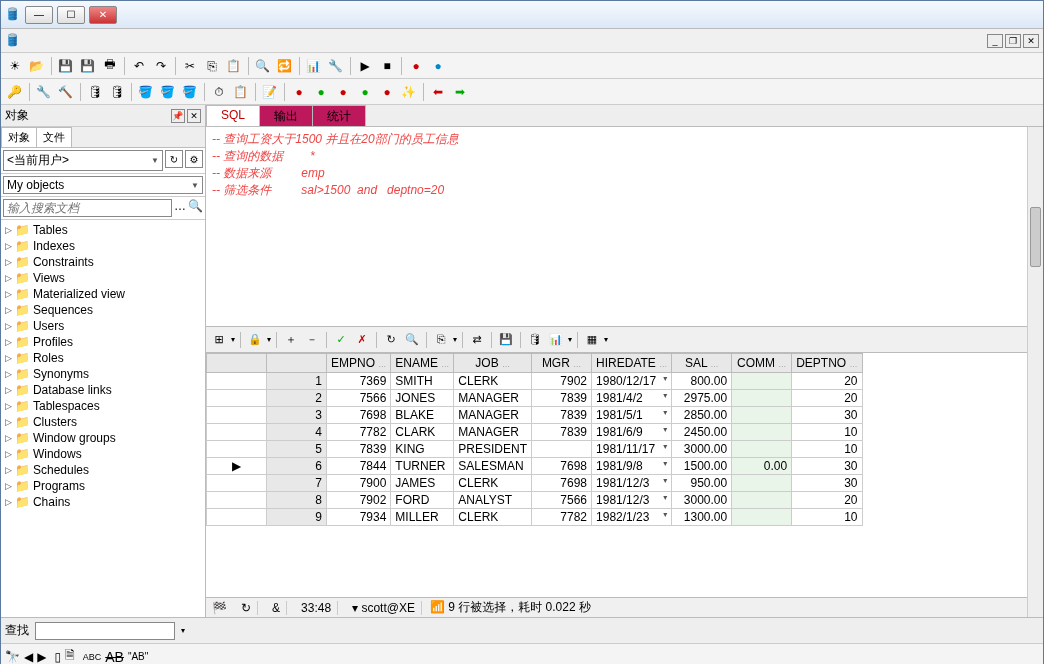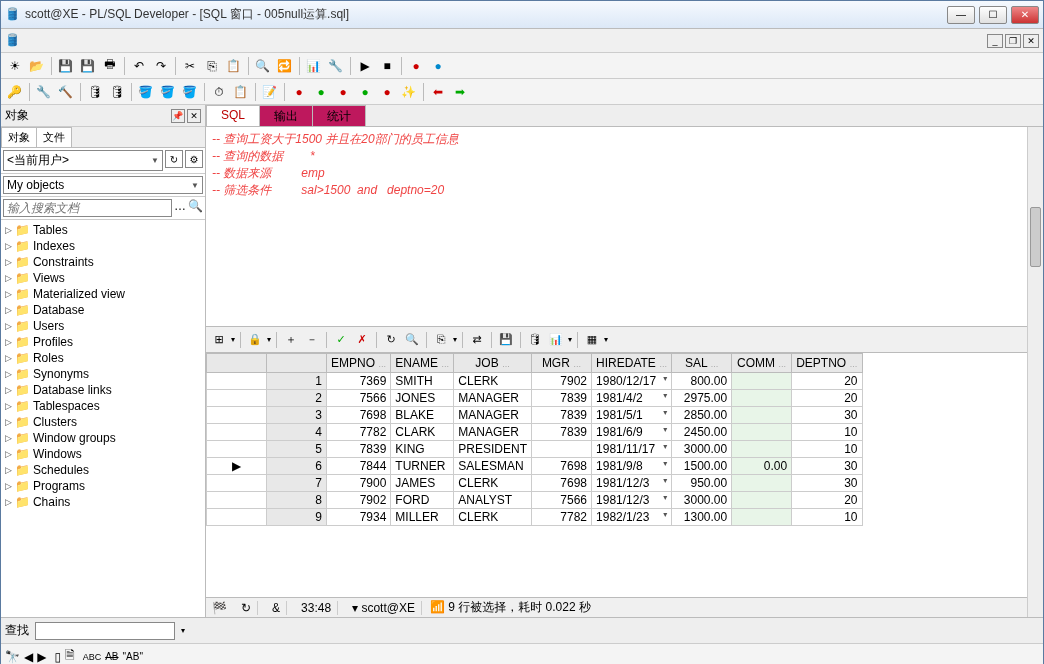--- a/index.html
+++ b/index.html
@@ -67,21 +67,20 @@
 .toolbar2 { height:26px; background:#f4f4f4; border-top:1px solid #ccc; display:flex; align-items:center; padding:0 4px; gap:4px;}
 .scroll-v { position:absolute; right:0; top:22px; bottom:0; width:16px; background:#eee; border-left:1px solid #ccc;}
 .scroll-v .thumb { position:absolute; left:2px; right:2px; top:80px; height:60px; background:#ccc; border:1px solid #999; border-radius:2px;}
 </style>
 </head>
 <body>
 
 <div class="window">
   <div class="titlebar">
     <span class="icon">🛢️</span>
-    <span class="title">scott@XE - PL/SQL Developer - [SQL 窗口 - 005null运算.sql]</span>
     <div class="btns">
       <div class="btn">—</div>
       <div class="btn">☐</div>
       <div class="btn close">✕</div>
     </div>
   </div>
 
   <div class="menubar">
     <span class="icon">🛢️</span>
     <div class="mdi-btns">
@@ -200,21 +199,21 @@
             <span>Views</span>
           </div>
           <div class="node">
             <span class="exp">▷</span>
             <span class="folder">📁</span>
             <span>Materialized view</span>
           </div>
           <div class="node">
             <span class="exp">▷</span>
             <span class="folder">📁</span>
-            <span>Database</span>
+            <span>Sequences</span>
           </div>
           <div class="node">
             <span class="exp">▷</span>
             <span class="folder">📁</span>
             <span>Users</span>
           </div>
           <div class="node">
             <span class="exp">▷</span>
             <span class="folder">📁</span>
             <span>Profiles</span>
@@ -469,16 +468,16 @@
 
   <div class="toolbar2">
     <span class="tbtn">🔭</span>
     <span class="tbtn">◀</span>
     <span class="tbtn">▶</span>
     <span class="sep"></span>
     <span class="tbtn">▯</span>
     <span class="tbtn">🗎</span>
     <span class="sep"></span>
     <span class="tbtn" style="font-size:9px">ABC</span>
-    <span class="tbtn" style="font-size:10px;text-decoration:line-through">AB</span>
+    <span class="tbtn" style="font-size:14px;text-decoration:line-through">AB</span>
     <span class="tbtn" style="font-size:10px">"AB"</span>
   </div>
 </div>
 
 </body></html>

